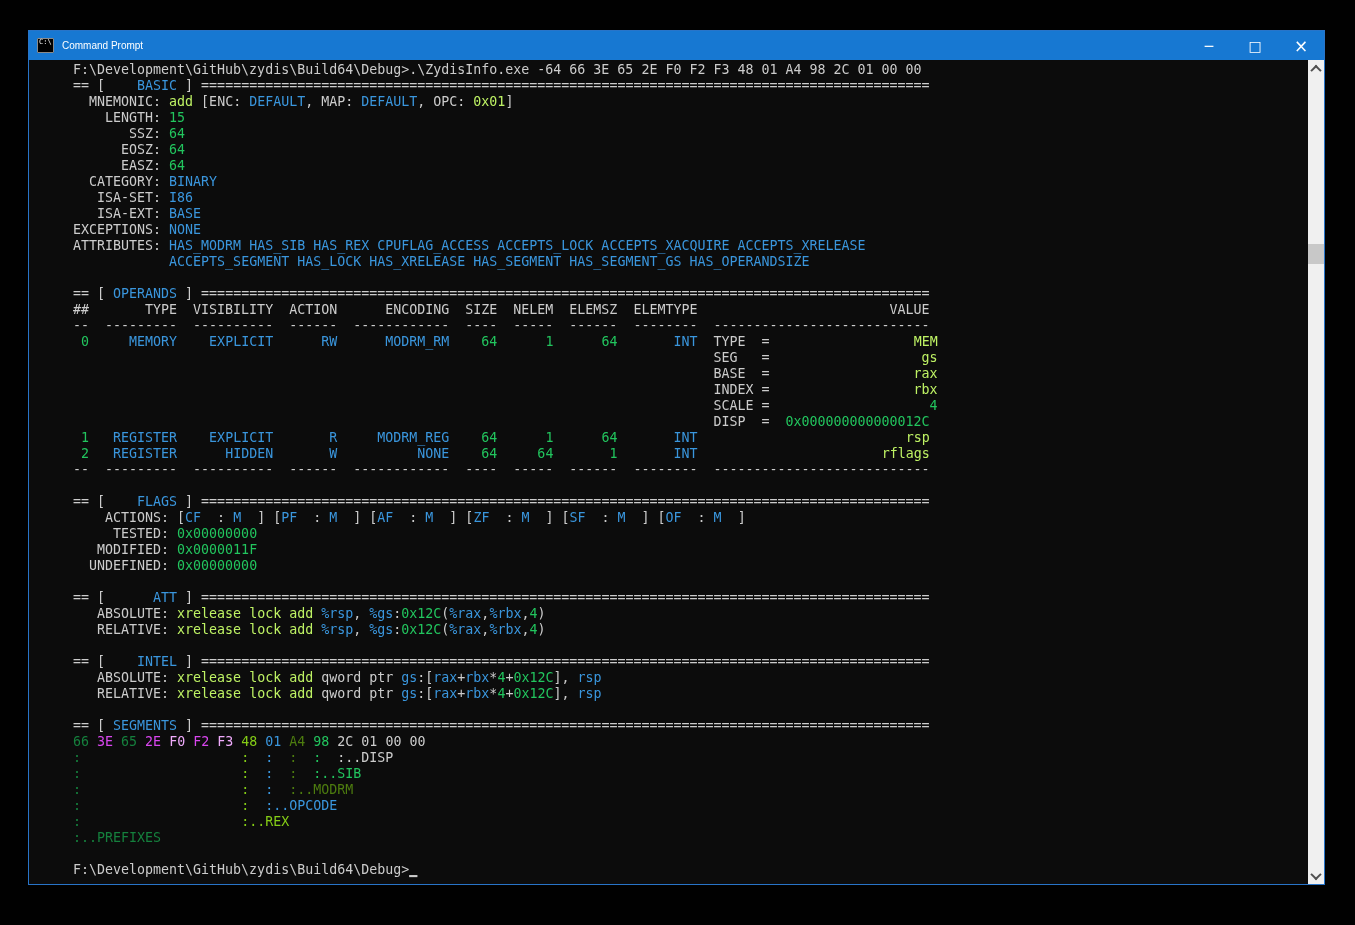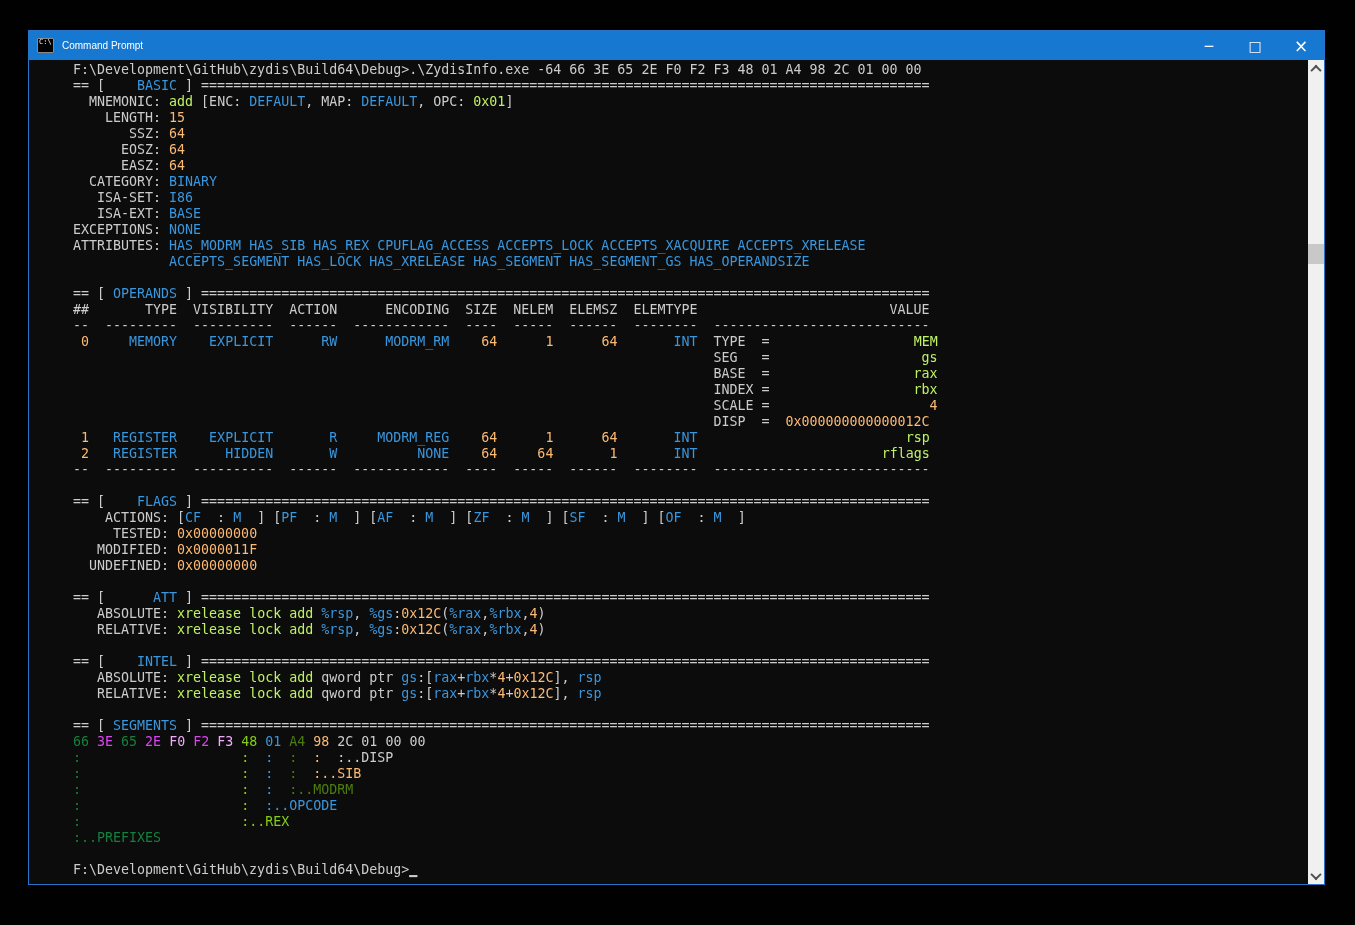--- a/index.html
+++ b/index.html
@@ -44,21 +44,21 @@
     align-items:center;justify-content:center;
   }
   .sb-btn.up{top:0;} .sb-btn.down{bottom:0;}
   .chev{width:6px;height:6px;border-left:2px solid #505050;border-top:2px solid #505050;}
   .chev.up{transform:rotate(45deg) translate(1px,1px);}
   .chev.down{transform:rotate(225deg) translate(1px,1px);}
   .sb-thumb{position:absolute;left:0;width:16px;top:184px;height:20px;background:#C8C8C8;}
 </style>
 <style>.c-w{color:#CCCCCC}
 .c-r{color:#bef264}
-.c-g{color:#fdba74}
+.c-g{color:#22c55e}
 .c-dg{color:#4d7c0f}
 .c-b{color:#3A96DD}
 .c-bb{color:#84cc16}
 .c-m{color:#15803d}
 .c-bm{color:#f0abfc}
 .c-gy{color:#d946ef}
 .c-cur{color:#CCCCCC}</style></head>
 <body>
 
 <div class="window">

